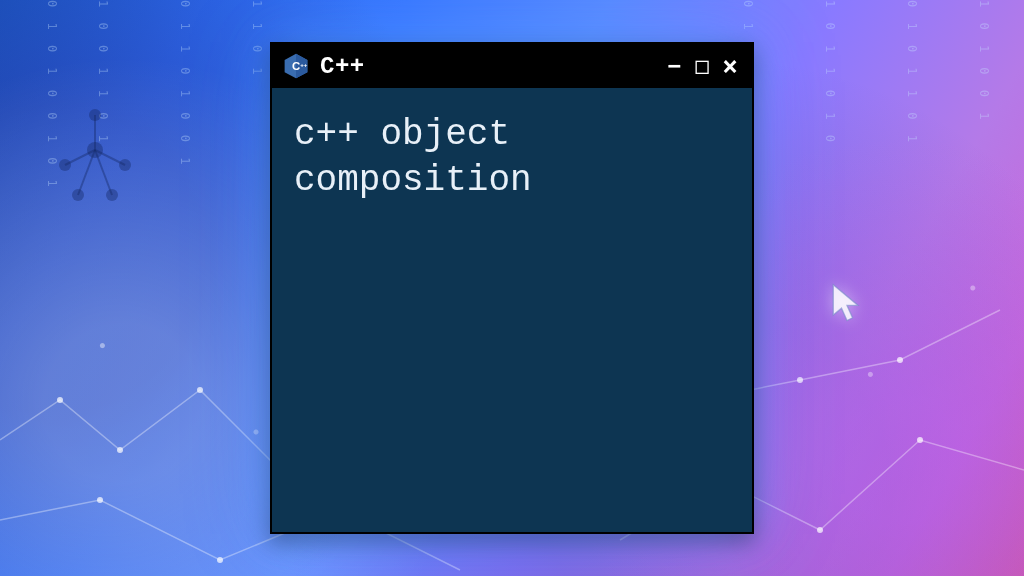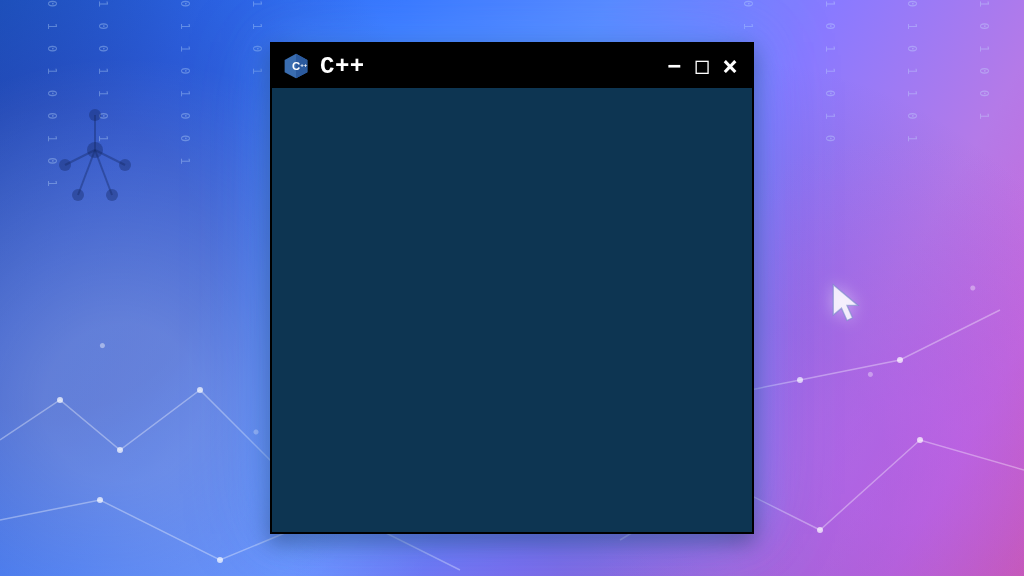--- a/index.html
+++ b/index.html
@@ -87,19 +87,21 @@
         <text x="27" y="17" font-size="7" font-family="Arial" font-weight="bold" fill="#fff" text-anchor="middle">+</text>
       </svg>
     </span>
     <span class="title">C++</span>
     <div class="controls">
       <span class="ctrl">−</span>
       <span class="ctrl">□</span>
       <span class="ctrl" style="font-size:26px">×</span>
     </div>
   </div>
+  <div class="content">c++ object
+composition</div>
 </div>
 
 <div class="cursor">
   <svg width="34" height="44" viewBox="0 0 24 32">
     <path d="M 2 2 L 2 24 L 8 19 L 12 28 L 16 26 L 12 17 L 20 17 Z" fill="rgba(255,255,255,0.85)" stroke="rgba(120,140,200,0.6)" stroke-width="1"></path>
   </svg>
 </div>
 
 </body></html>

